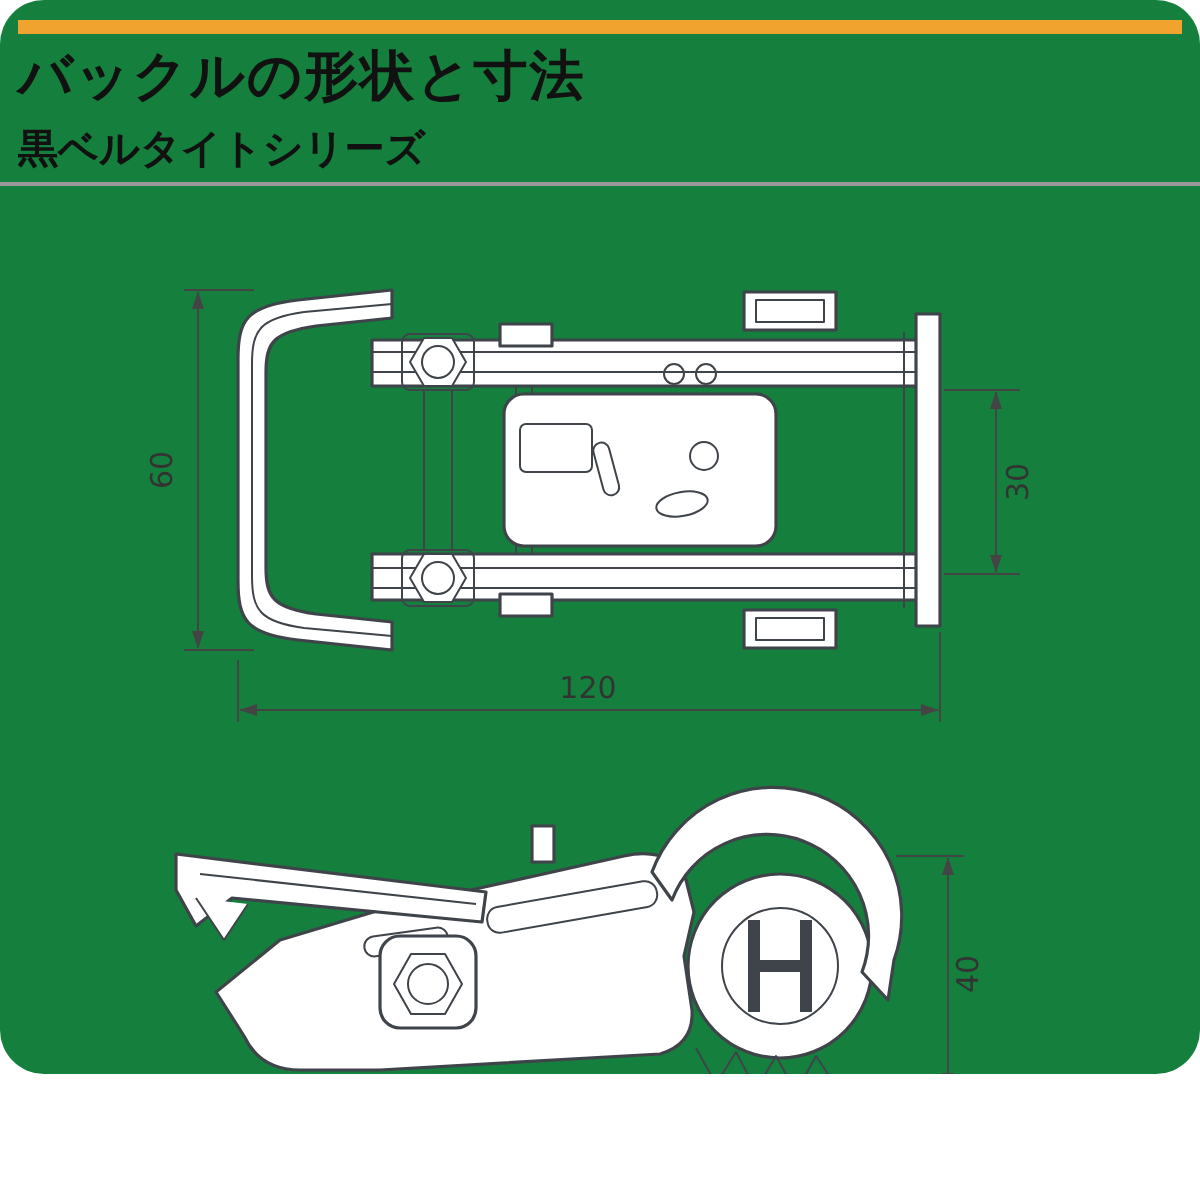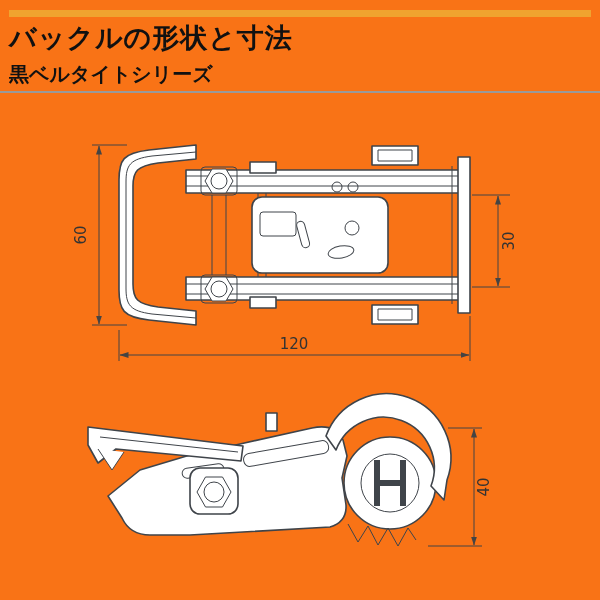--- a/index.html
+++ b/index.html
@@ -1,17 +1,17 @@
 <!DOCTYPE html>
 <html><head>
 <meta charset="utf-8">
 <style>
   html,body{margin:0;padding:0;background:#fff;}
-  .page{position:relative;width:600px;height:600px;background:#f97316;overflow:hidden;
-        font-family:"Liberation Sans","DejaVu Sans",sans-serif;color:#111;}
+  .page{position:relative;width:600px;height:537px;background:#15803d;overflow:hidden;
+        font-family:"Liberation Sans","DejaVu Sans",sans-serif;color:#111;border-radius:22px;}
   .accent-bar{position:absolute;left:9px;top:10px;width:582px;height:7px;background:#F0A32F;}
   .title{position:absolute;left:9px;top:20px;margin:0;font-size:27px;font-weight:bold;
          letter-spacing:1px;color:#111;}
   .subheader{position:absolute;left:9px;top:61px;display:flex;gap:20px;
              font-size:20px;font-weight:bold;color:#111;white-space:nowrap;}
   .divider{position:absolute;left:0;top:91px;width:600px;height:0;border-top:2px solid #9a9a9a;}
   .drawing{position:absolute;left:0;top:95px;}
   svg text{font-family:"DejaVu Sans","Liberation Sans",sans-serif;font-size:15px;fill:#333;}
   .outline{fill:#fff;stroke:#3F444A;stroke-width:1.6;stroke-linejoin:round;}
   .thin{fill:none;stroke:#3F444A;stroke-width:1;stroke-linejoin:round;}

